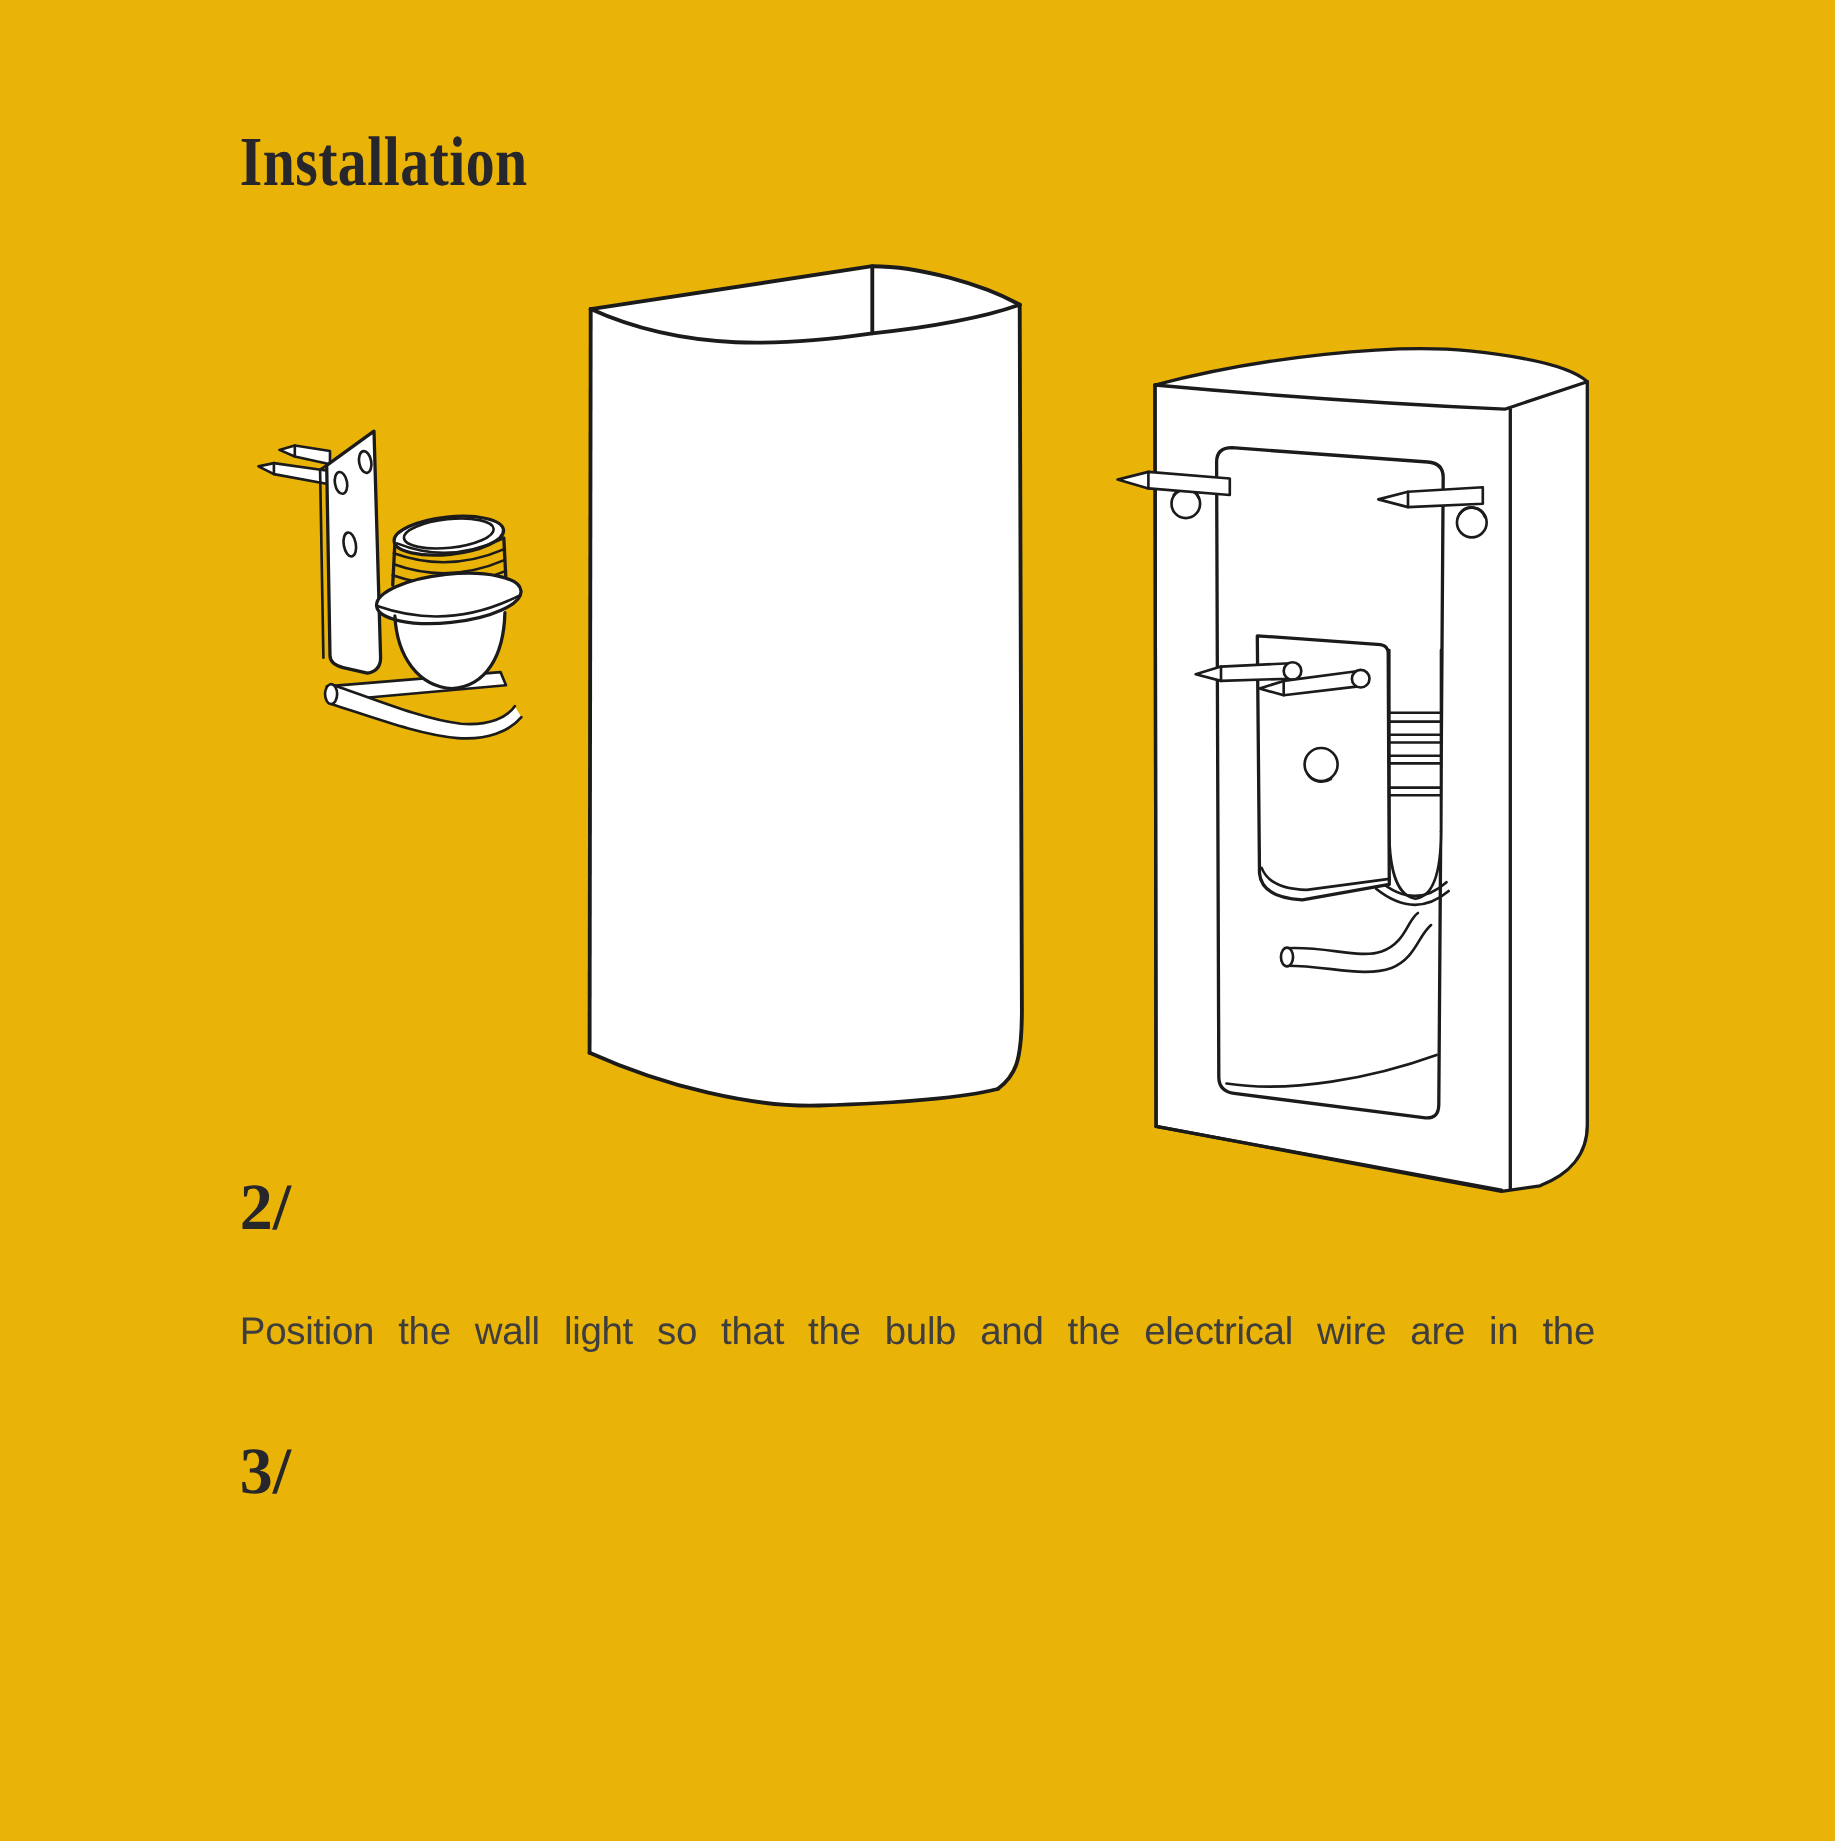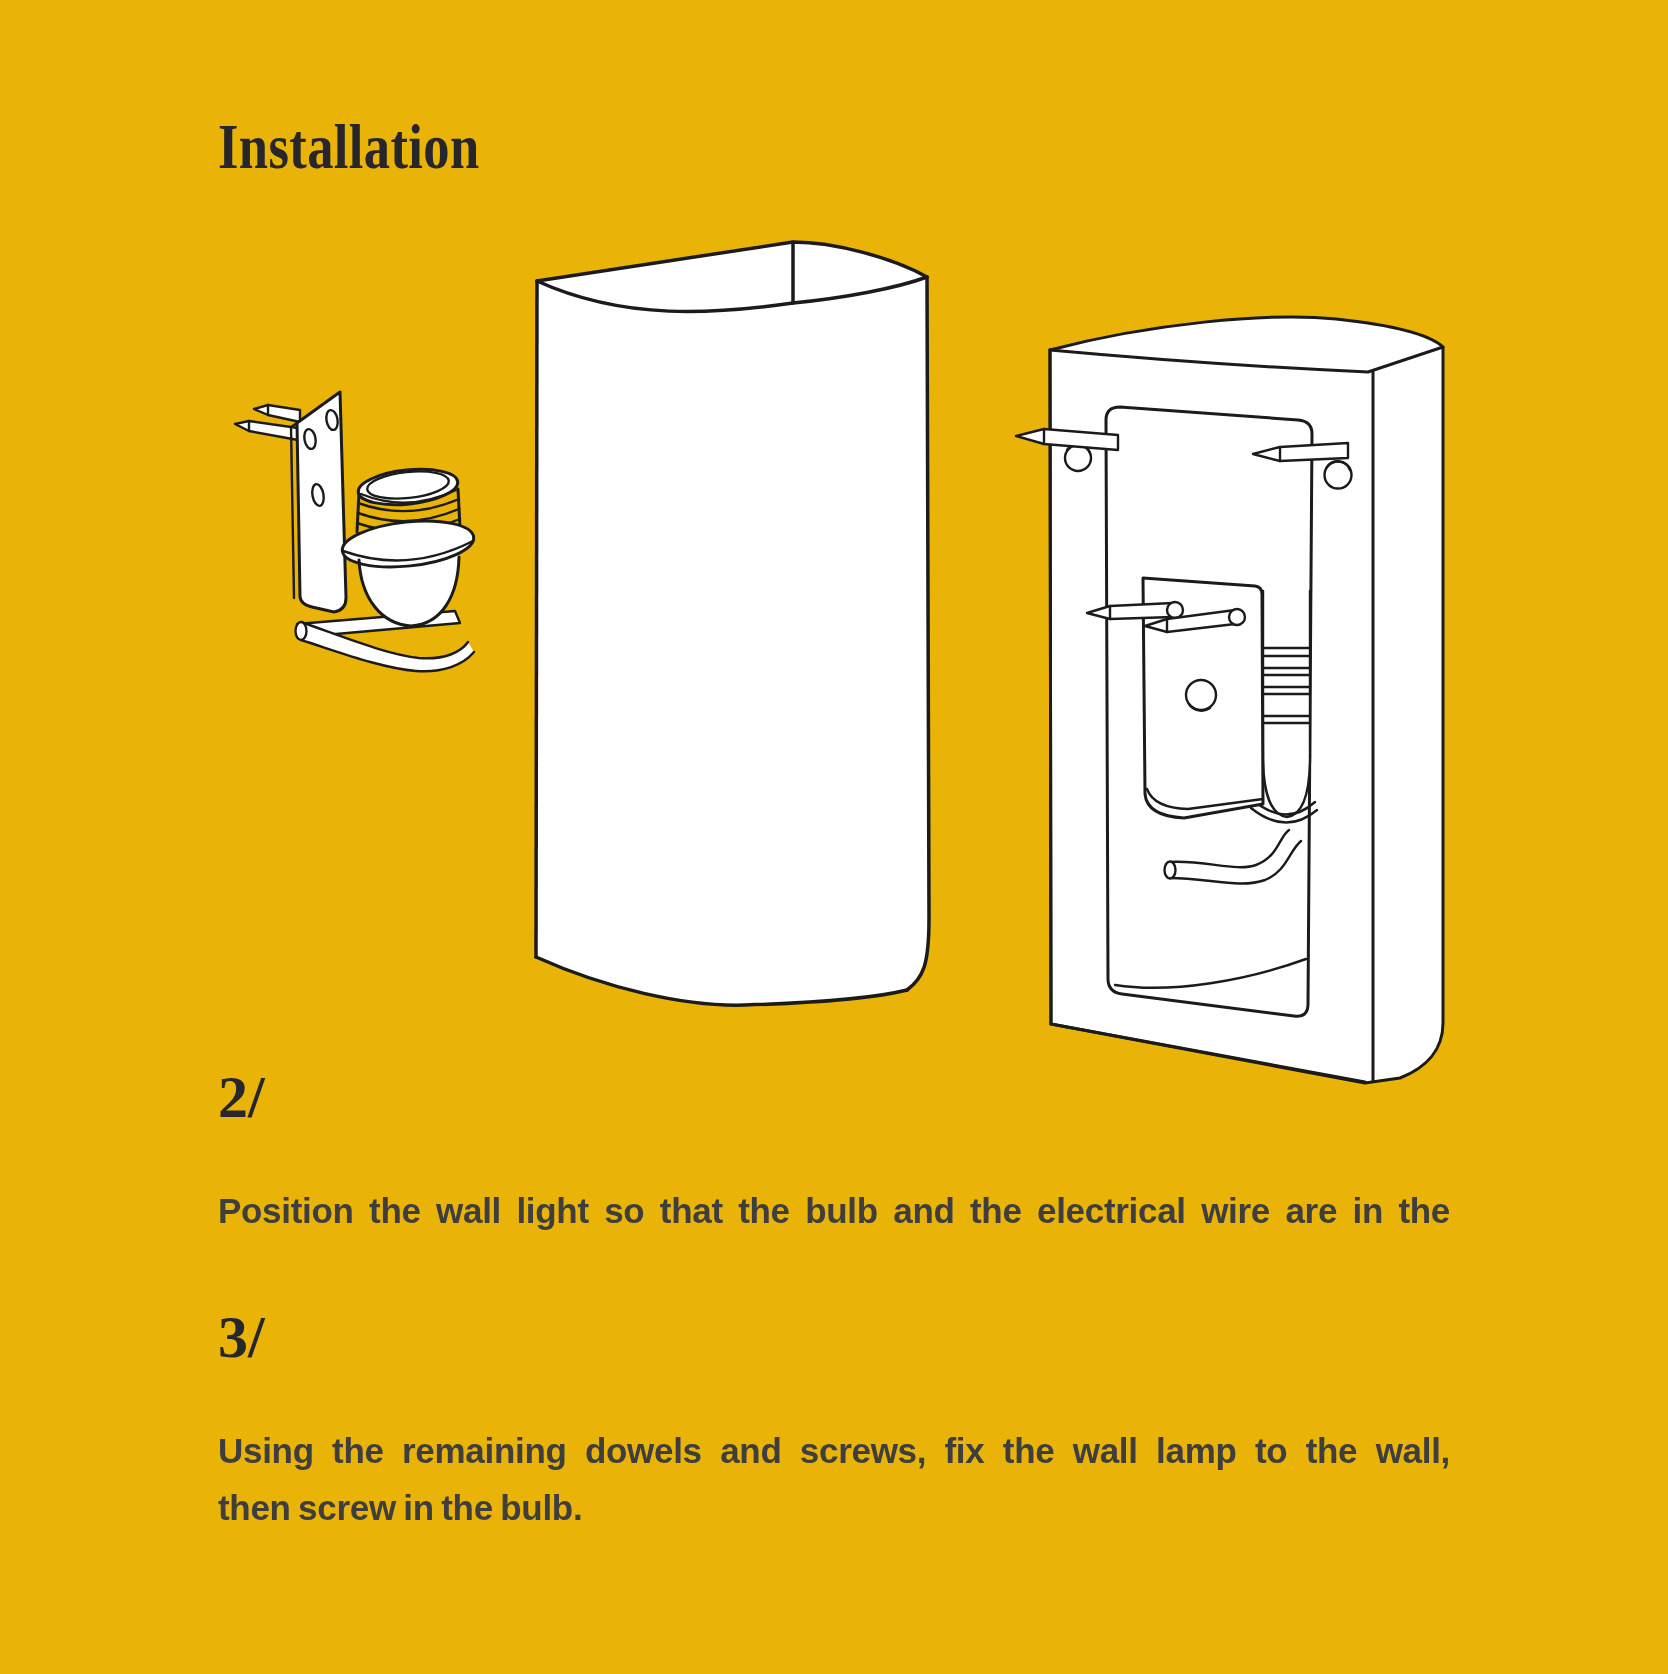--- a/index.html
+++ b/index.html
@@ -23,21 +23,21 @@
     font-family:"Liberation Serif","DejaVu Serif",serif;
     font-weight:700;font-size:60px;line-height:1.05;
     color:#26262b;
   }
   #step2-label{top:1066px;}
   #step3-label{top:1306px;}
   .para{
     position:absolute;left:218px;width:1232px;
     font-size:35px;line-height:57px;color:#3e3e3e;
     letter-spacing:-0.3px;word-spacing:-2px;
-    font-weight:700;
+    font-weight:400;
   }
   #step2-para{top:1182px;}
   #step3-para{top:1422px;}
   .line{text-align:justify;text-align-last:justify;}
   .line.last{text-align:left;text-align-last:auto;}
   .fig{position:absolute;}
   #fig-bracket{left:222px;top:360px;}
   #fig-shade{left:495px;top:218px;}
   #fig-back{left:948px;top:288px;}
   svg{display:block;}
@@ -171,18 +171,14 @@
       </g>
     </svg>
   </div>
 
   <div class="step-label" id="step2-label">2/</div>
   <div class="para" id="step2-para">
     <div class="line">Position the wall light so that the bulb and the electrical wire are in the</div>
   </div>
 
   <div class="step-label" id="step3-label">3/</div>
-  <div class="para" id="step3-para">
-    <div class="line">Using the remaining dowels and screws, fix the wall lamp to the wall,</div>
-    <div class="line last">then screw in the bulb.</div>
-  </div>
 
 </div>
 
 </body></html>

